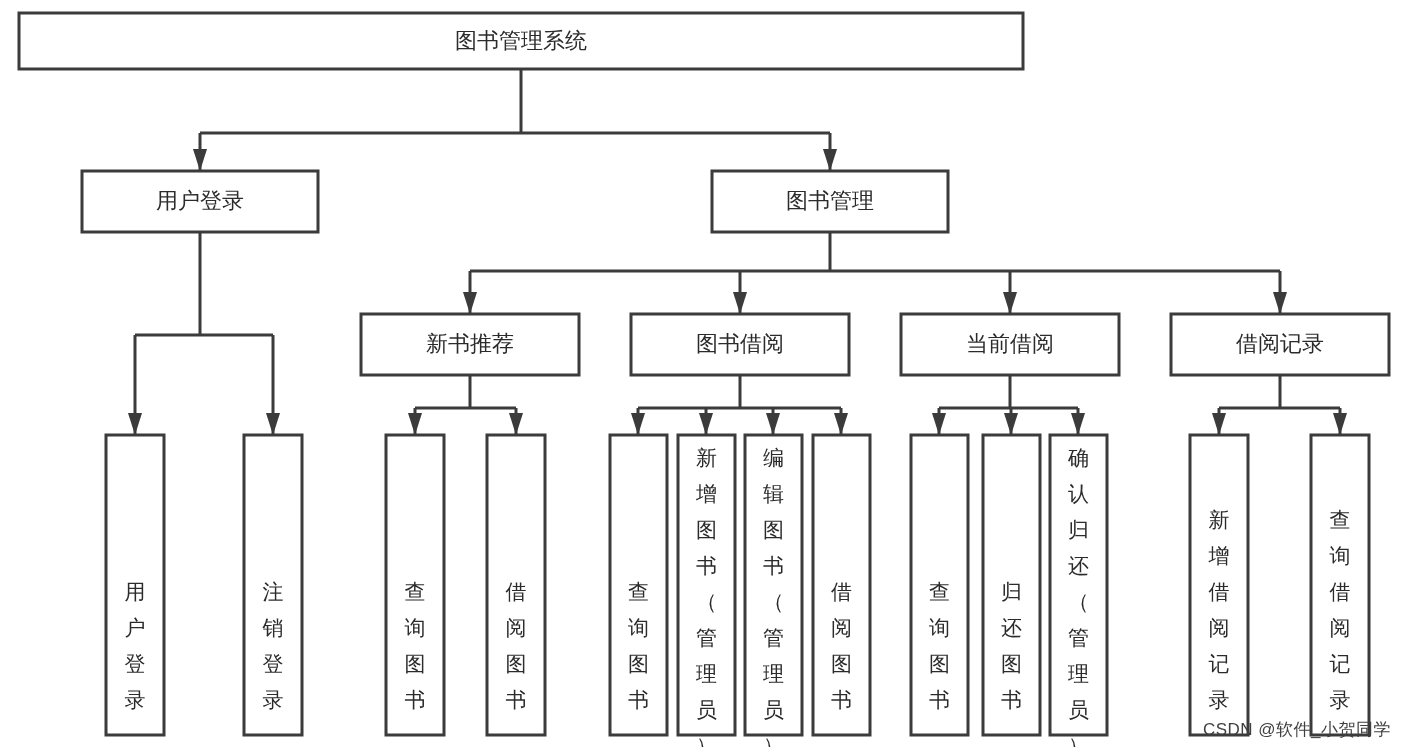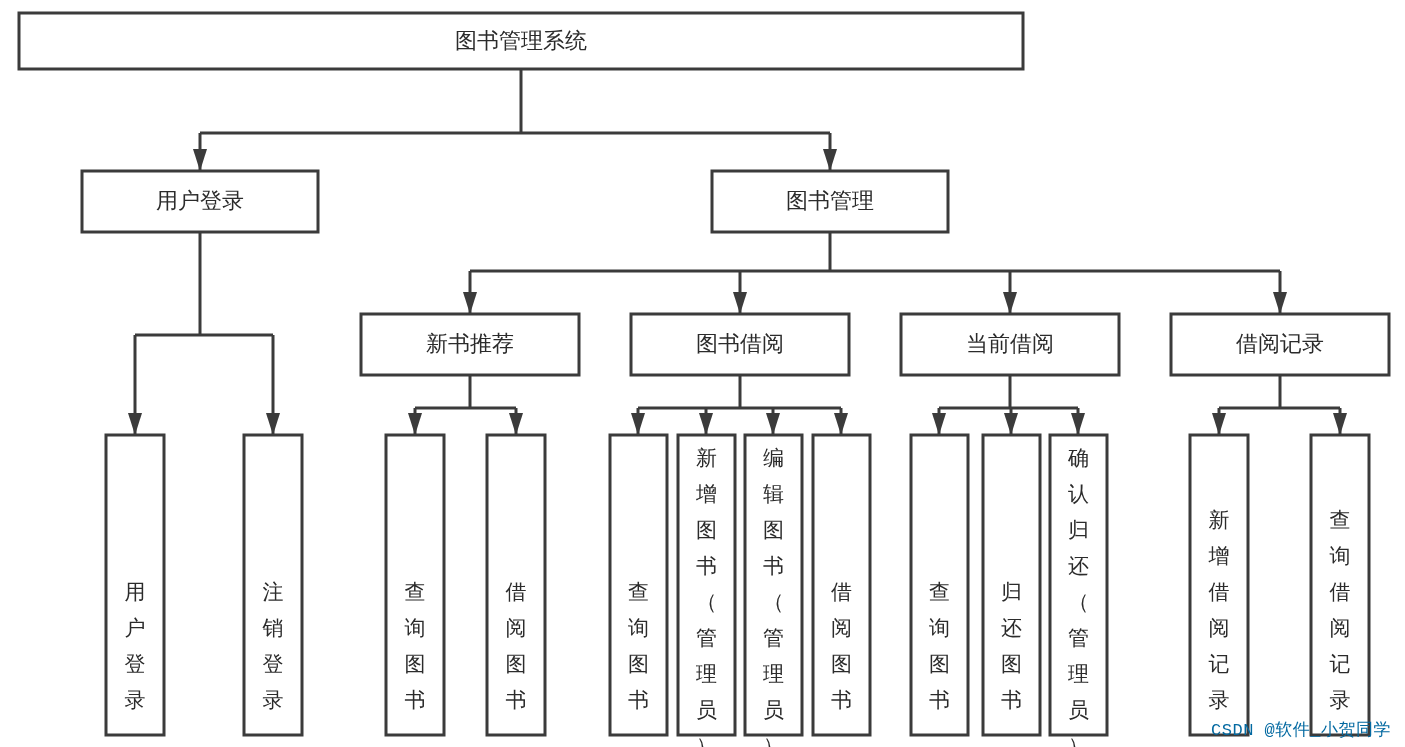--- a/index.html
+++ b/index.html
@@ -52,23 +52,23 @@
   .node-label-vertical {
     fill: #2b2b2b;
     font-family: "Liberation Sans", "DejaVu Sans", sans-serif;
     font-size: 21px;
     text-anchor: middle;
   }
   .watermark {
     position: absolute;
     right: 14px;
     bottom: 6px;
-    color: #0369a1;
+    color: #404040;
     font-size: 17px;
-    font-family: Liberation Mono, monospace;
+    font-family: Liberation Sans, sans-serif;
     letter-spacing: 0.5px;
     white-space: nowrap;
     user-select: none;
   }
 </style>
 </head>
 <body>
 
 <div id="diagram-root">
   <svg id="flowchart" viewBox="0 0 1405 747">

